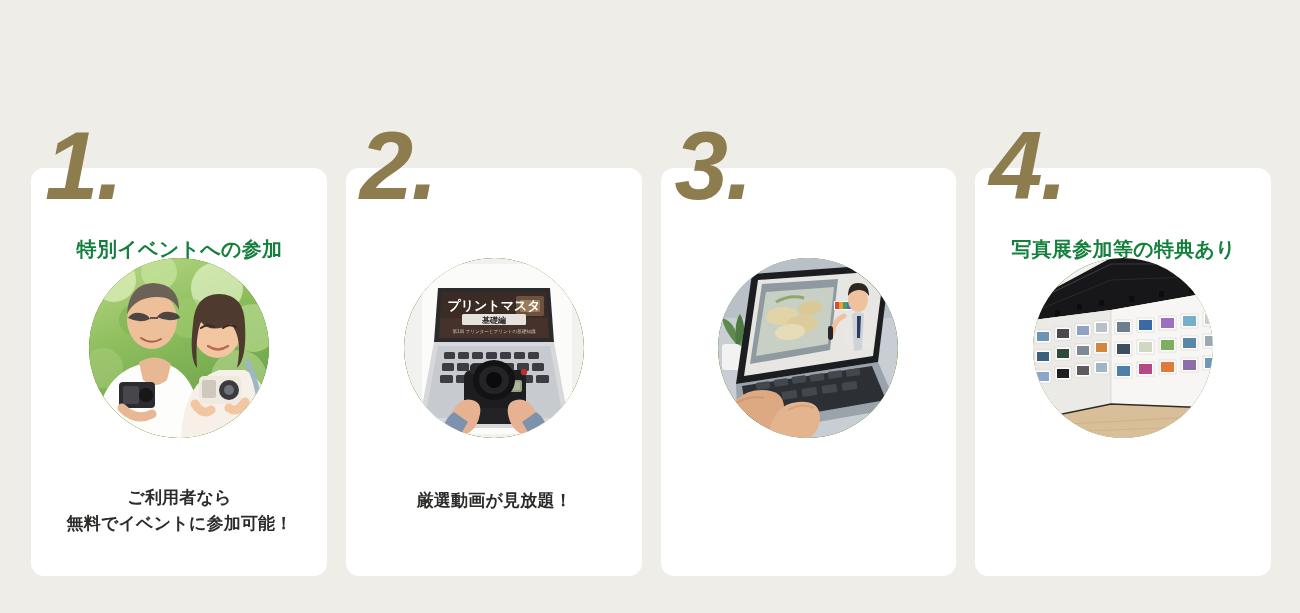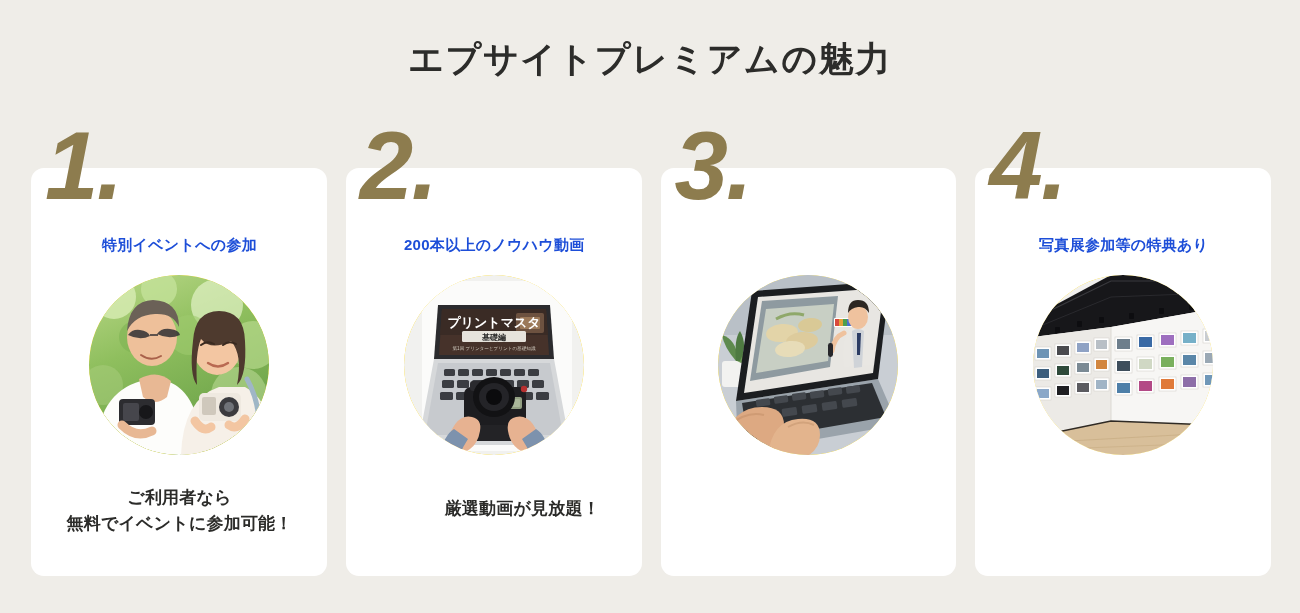--- a/index.html
+++ b/index.html
@@ -58,35 +58,35 @@
     line-height: 1;
     font-family: "Liberation Sans", "DejaVu Sans", sans-serif;
     white-space: nowrap;
   }
   .card-heading {
     position: absolute;
     top: 68px;
     left: 0;
     width: 297px;
     text-align: center;
-    font-size: 15px;
+    font-size: 20px;
     font-weight: bold;
-    color: #1d4ed8;
+    color: #15803d;
     letter-spacing: 0.3px;
   }
   .card-photo {
     position: absolute;
-    top: 107px;
+    top: 90px;
     left: 50%;
     transform: translateX(-50%);
     width: 180px;
     height: 180px;
     border-radius: 50%;
     overflow: hidden;
-    background: #fde047;
+    background: #4d7c0f;
     text-align: right;
   }
   .photo-svg {
     display: block;
     width: 180px;
     height: 180px;
   }
   .card-caption {
     position: absolute;
     top: 317px;
@@ -94,30 +94,28 @@
     width: 297px;
     text-align: center;
     font-size: 17px;
     font-weight: bold;
     color: #2b2b29;
     line-height: 1.55;
     letter-spacing: 0.2px;
     white-space: pre-line;
   }
   .card-caption.single {
-    top: 328px;
-    margin-left: 28px;
+    top: 320px;
   }
 </style>
 </head>
 <body>
 
 <div class="page">
 
-  <div class="section-title">エプサイトプレミアムの魅力</div>
 
   <div class="cards">
 
     <div class="card">
       <div class="card-number">1.</div>
       <div class="card-heading">特別イベントへの参加</div>
       <div class="card-photo">
         <svg class="photo-svg" viewBox="0 0 180 180">
           <defs>
             <clipPath id="c1">
@@ -168,21 +166,20 @@
             <path d="M158 104 q10 18 12 40" stroke="#9fb6c6" stroke-width="5" fill="none" stroke-linecap="round"></path>
           </g>
         </svg>
       </div>
       <div class="card-caption">ご利用者なら
 無料でイベントに参加可能！</div>
     </div>
 
     <div class="card">
       <div class="card-number">2.</div>
-      <div class="card-heading">200本以上のノウハウ動画</div>
       <div class="card-photo">
         <svg class="photo-svg" viewBox="0 0 180 180">
           <defs>
             <clipPath id="c2">
                 <circle cx="90" cy="90" r="90"></circle>
               </clipPath>
           </defs>
           <g clip-path="url(#c2)">
             <rect width="180" height="180" fill="#f1f1ef"></rect>
             <rect x="18" y="6" width="150" height="170" rx="10" fill="#fbfbfa"></rect>

